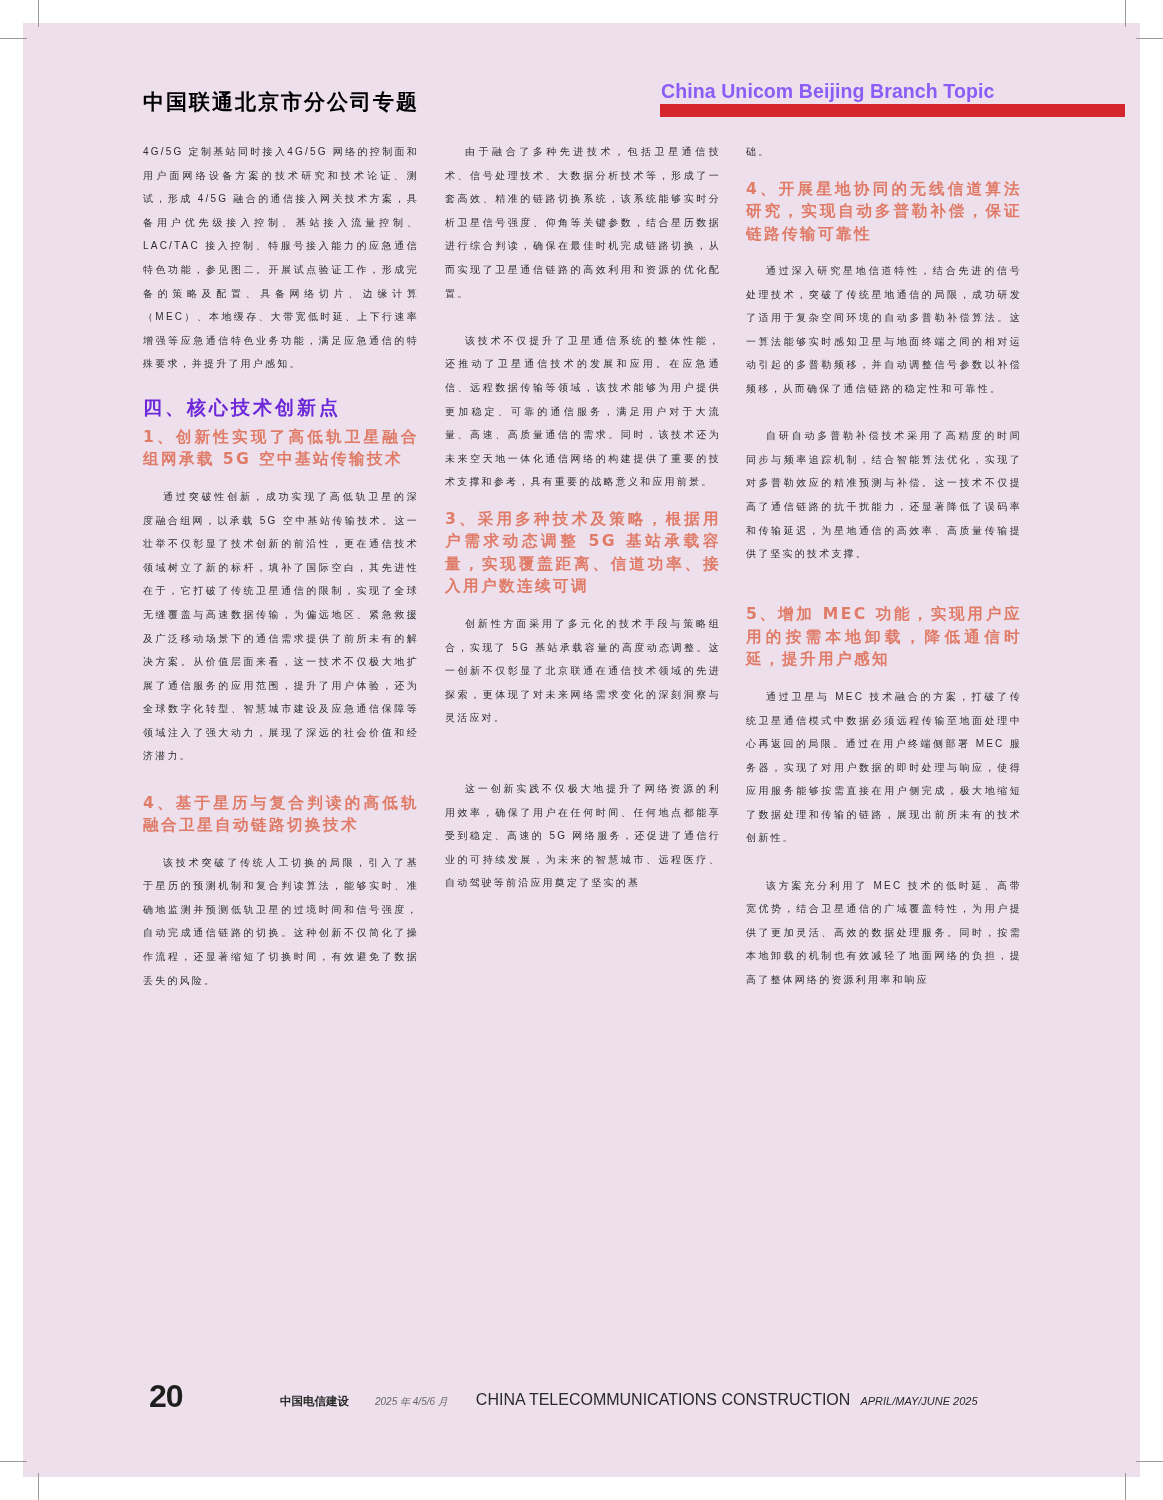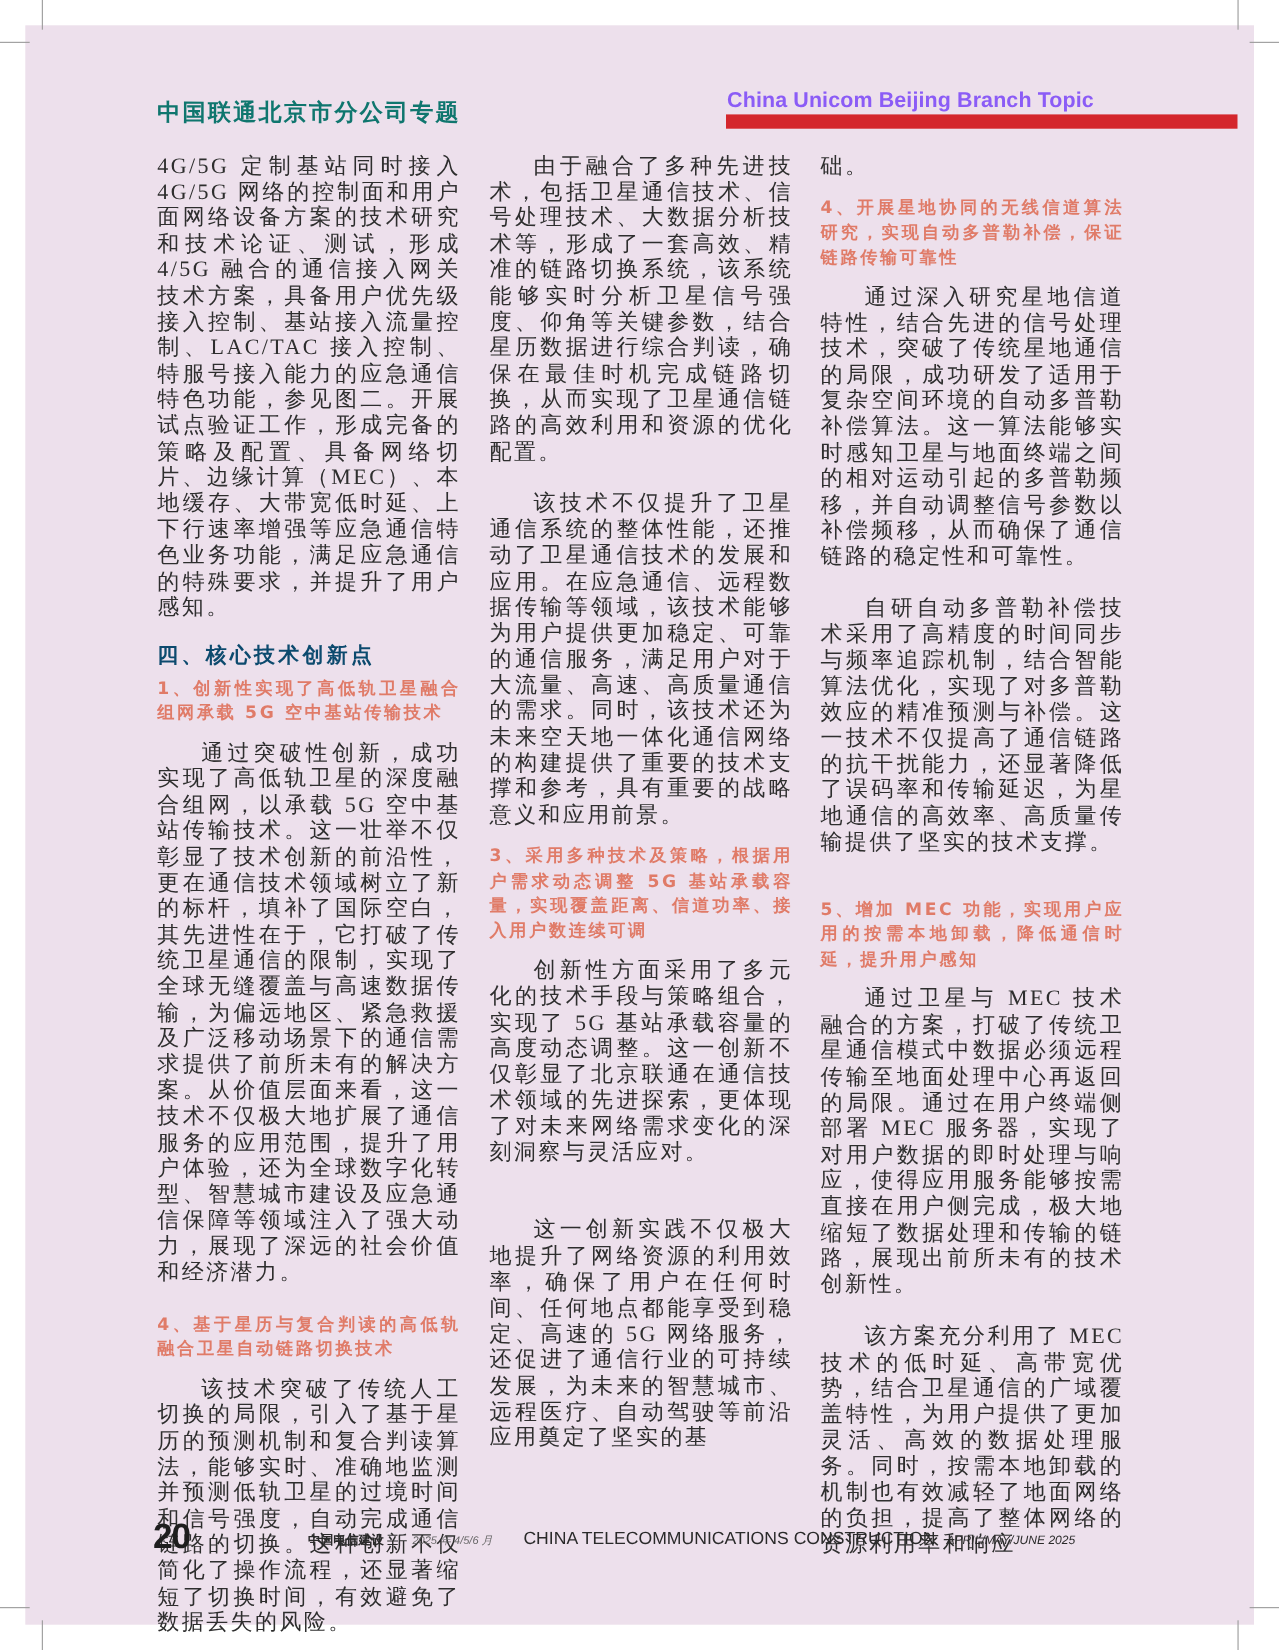--- a/index.html
+++ b/index.html
@@ -7,49 +7,49 @@
     width:1163px; height:1500px; position:relative; background:#ffffff;
     font-family:"DejaVu Sans", sans-serif; overflow:hidden;
   }
   .page {
     position:absolute; left:23px; top:23px; width:1117px; height:1454px;
     background:#ede0ec;
   }
   .crop { position:absolute; background:#9a9a9a; }
   .hdr-cn {
     position:absolute; left:143px; top:88px; font-size:21px; letter-spacing:2px;
-    color:#0f766e; font-weight:bold; font-family:"DejaVu Sans", sans-serif;
+    color:#000000; font-weight:bold; font-family:"DejaVu Sans", sans-serif;
   }
   .hdr-en {
     position:absolute; left:661px; top:80px; font-size:19.5px; font-weight:bold;
     color:#8b5cf6; font-family:"Liberation Sans", sans-serif; letter-spacing:0.1px;
   }
   .hdr-bar {
     position:absolute; left:660px; top:104px; width:465px; height:13px; background:#d4262c;
   }
   .col {
     position:absolute; top:140px; width:276px;
   }
   .col p {
-    margin:0; font-family:Liberation Serif, serif; font-size:20px; line-height:23.6px;
+    margin:0; font-family:Liberation Sans, sans-serif; font-size:10px; line-height:23.6px;
     color:#2e2e2e; text-align:justify; text-align-last:left; letter-spacing:2.2px;
   }
   .col p.indent { text-indent:2em; }
   .gap { height:23.6px; }
   .h-major {
-    margin:4px 0 6px 0; font-size:19px; font-weight:bold; color:#0c4a6e; letter-spacing:3px;
+    margin:4px 0 6px 0; font-size:19px; font-weight:bold; color:#6d28d9; letter-spacing:3px;
     font-family:"DejaVu Sans", sans-serif; line-height:26px;
   }
   .h-sub {
     margin:0; font-size:15.6px; font-weight:bold; color:#e07b68; letter-spacing:2.4px;
     line-height:22.5px; font-family:"DejaVu Sans", sans-serif; text-align:justify;
   }
   .sub-gap { height:14px; }
   .footer-num {
-    position:absolute; left:139px; top:1378px; font-family:"Liberation Sans", sans-serif;
+    position:absolute; left:149px; top:1378px; font-family:"Liberation Sans", sans-serif;
     font-weight:bold; font-size:32px; color:#1e1e1e; letter-spacing:-1px;
   }
   .footer-line {
     position:absolute; left:280px; top:1391px; font-size:11.5px; color:#2a2a2a;
     font-family:"Liberation Sans", sans-serif; white-space:nowrap;
   }
   .footer-line .mag { font-weight:bold; font-family:Liberation Sans, sans-serif; font-size:11.5px; }
   .footer-line .issue-cn { font-style:italic; color:#666; font-size:10px; margin-left:26px; }
   .footer-line .mag-en { margin-left:28px; font-size:16px; }
   .footer-line .issue-en { font-style:italic; margin-left:10px; font-size:11px; }

